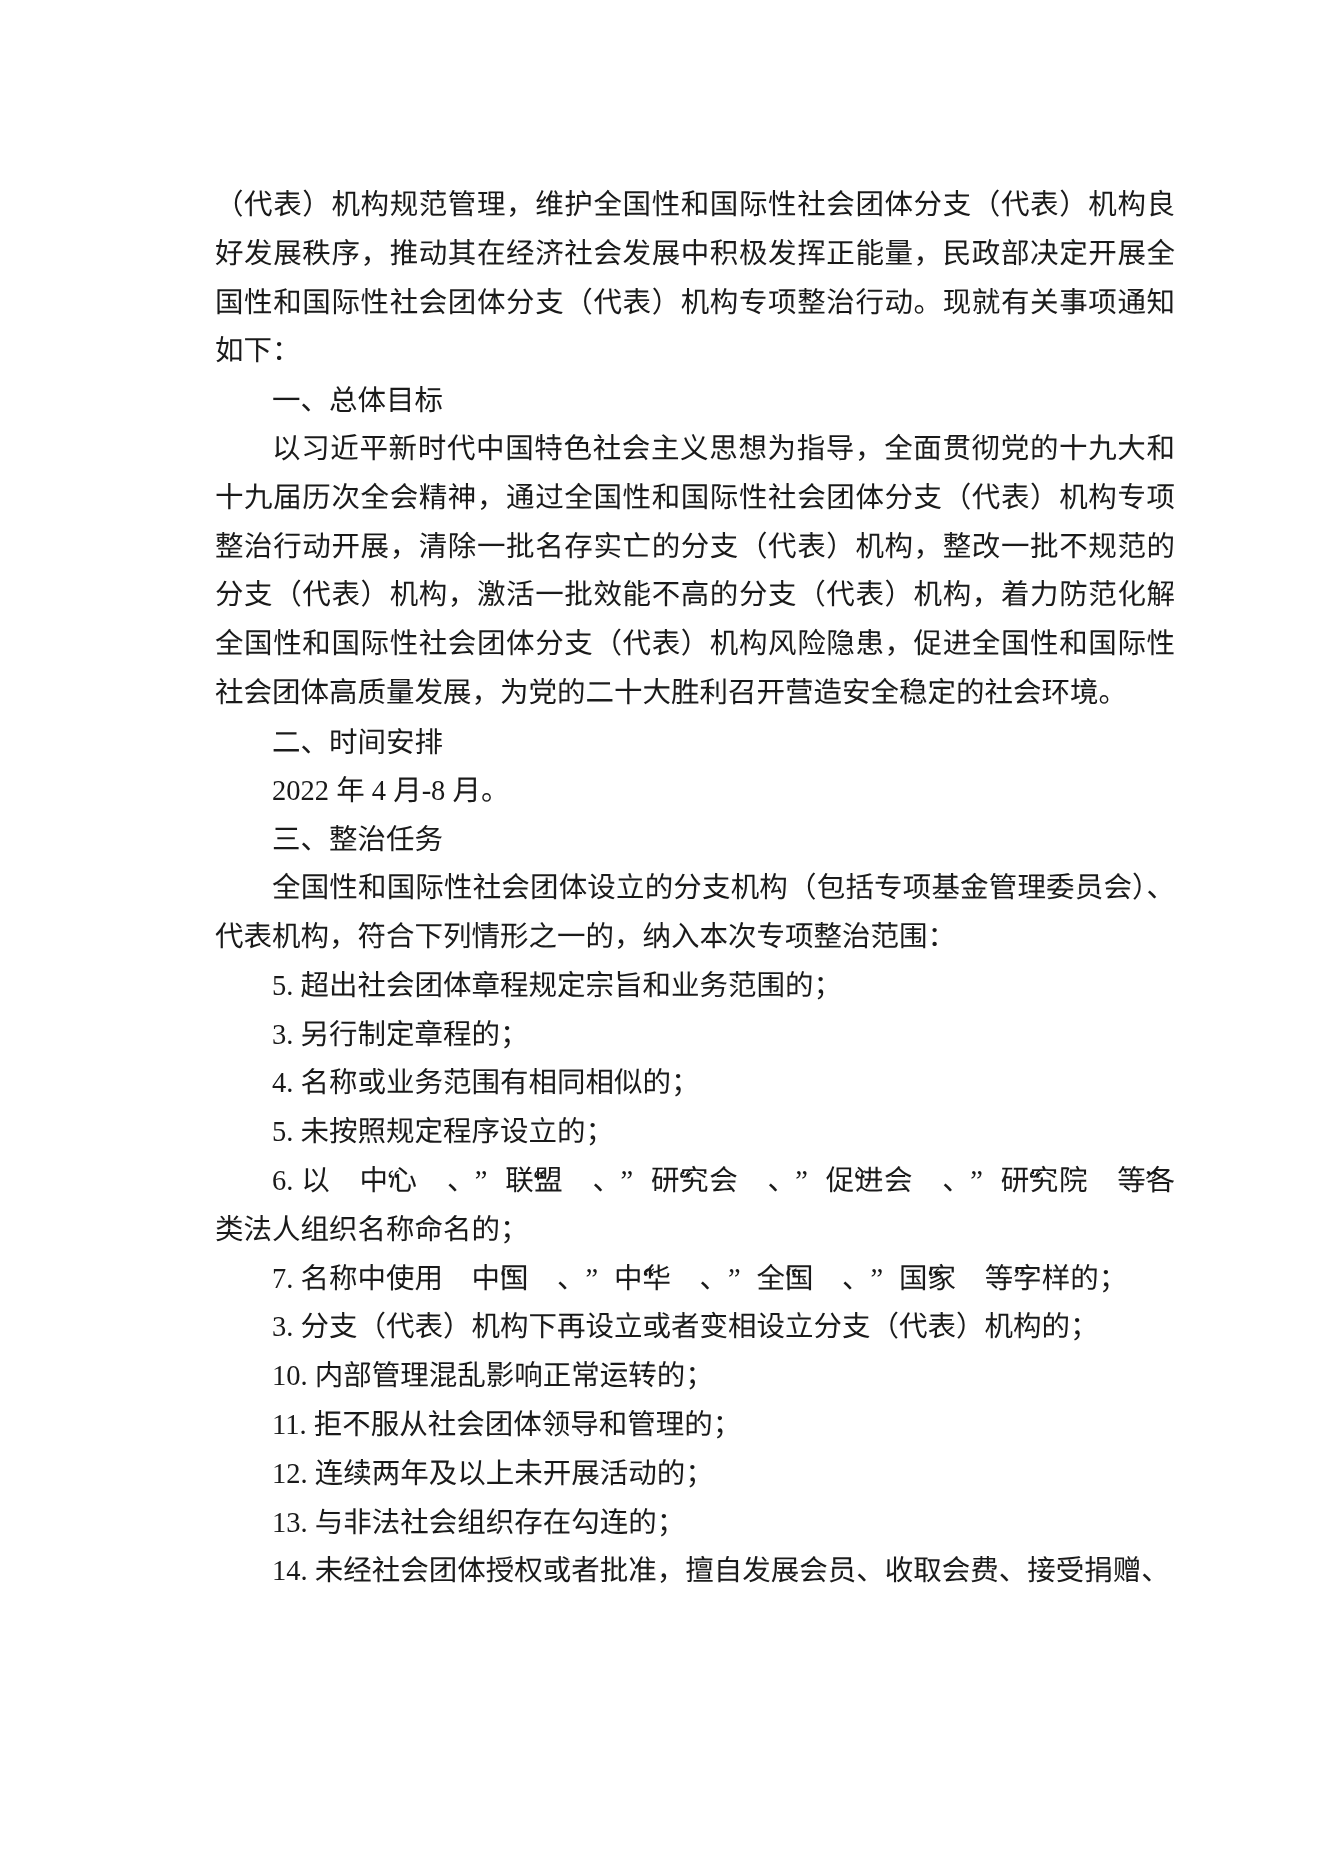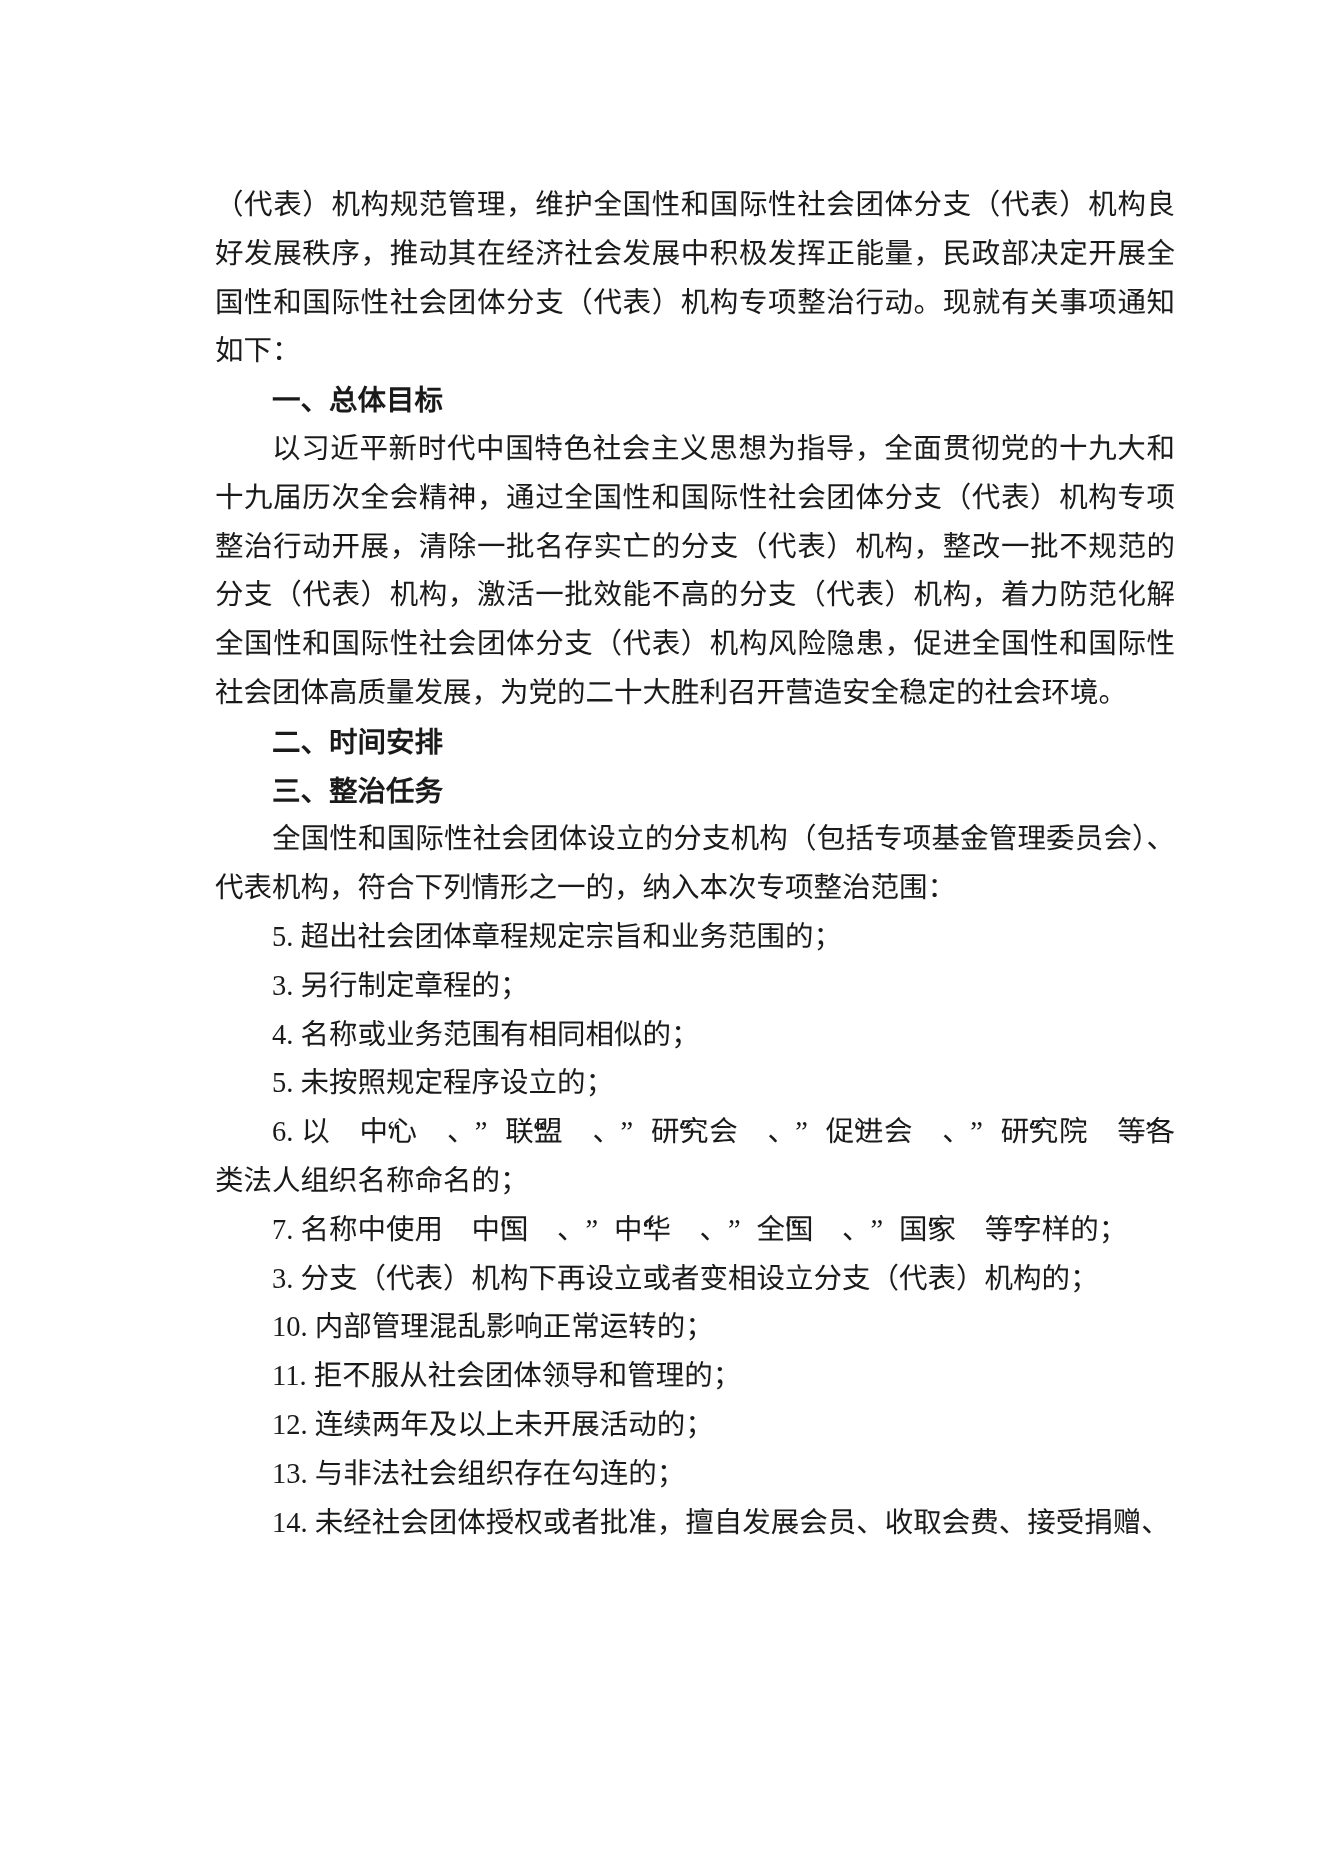--- a/index.html
+++ b/index.html
@@ -30,21 +30,21 @@
     margin: 0;
     padding: 0;
     font-size: 28.5px;
     line-height: 48.8px;
     font-weight: normal;
   }
   .indent {
     text-indent: 2em;
   }
   h2.heading {
-    font-weight: bold;
+    font-weight: normal;
     text-indent: 2em;
     font-family: "Liberation Sans", "DejaVu Sans", sans-serif;
   }
   
   .fwq {
     display: inline-block;
     width: 1em;
     text-align: center;
   }
   .page-number {
@@ -58,20 +58,21 @@
 </style>
 </head>
 <body>
 
 <div class="page">
   <main class="content">
       <p class="paragraph">（代表）机构规范管理，维护全国性和国际性社会团体分支（代表）机构良好发展秩序，推动其在经济社会发展中积极发挥正能量，民政部决定开展全国性和国际性社会团体分支（代表）机构专项整治行动。现就有关事项通知如下：</p>
       <h2 class="heading indent">一、总体目标</h2>
       <p class="paragraph indent">以习近平新时代中国特色社会主义思想为指导，全面贯彻党的十九大和十九届历次全会精神，通过全国性和国际性社会团体分支（代表）机构专项整治行动开展，清除一批名存实亡的分支（代表）机构，整改一批不规范的分支（代表）机构，激活一批效能不高的分支（代表）机构，着力防范化解全国性和国际性社会团体分支（代表）机构风险隐患，促进全国性和国际性社会团体高质量发展，为党的二十大胜利召开营造安全稳定的社会环境。</p>
       <h2 class="heading indent">二、时间安排</h2>
+      <p class="paragraph indent">2022 年 4 月-8 月。</p>
       <h2 class="heading indent">三、整治任务</h2>
       <p class="paragraph indent">全国性和国际性社会团体设立的分支机构（包括专项基金管理委员会）、代表机构，符合下列情形之一的，纳入本次专项整治范围：</p>
       <p class="item indent">5. 超出社会团体章程规定宗旨和业务范围的；</p>
       <p class="item indent">3. 另行制定章程的；</p>
       <p class="item indent">4. 名称或业务范围有相同相似的；</p>
       <p class="item indent">5. 未按照规定程序设立的；</p>
       <p class="item indent">6. 以<span class="fwq">“</span>中心<span class="fwq">”</span>、<span class="fwq">“</span>联盟<span class="fwq">”</span>、<span class="fwq">“</span>研究会<span class="fwq">”</span>、<span class="fwq">“</span>促进会<span class="fwq">”</span>、<span class="fwq">“</span>研究院<span class="fwq">”</span>等各类法人组织名称命名的；</p>
       <p class="item indent">7. 名称中使用<span class="fwq">“</span>中国<span class="fwq">”</span>、<span class="fwq">“</span>中华<span class="fwq">”</span>、<span class="fwq">“</span>全国<span class="fwq">”</span>、<span class="fwq">“</span>国家<span class="fwq">”</span>等字样的；</p>
       <p class="item indent">3. 分支（代表）机构下再设立或者变相设立分支（代表）机构的；</p>
       <p class="item indent">10. 内部管理混乱影响正常运转的；</p>

